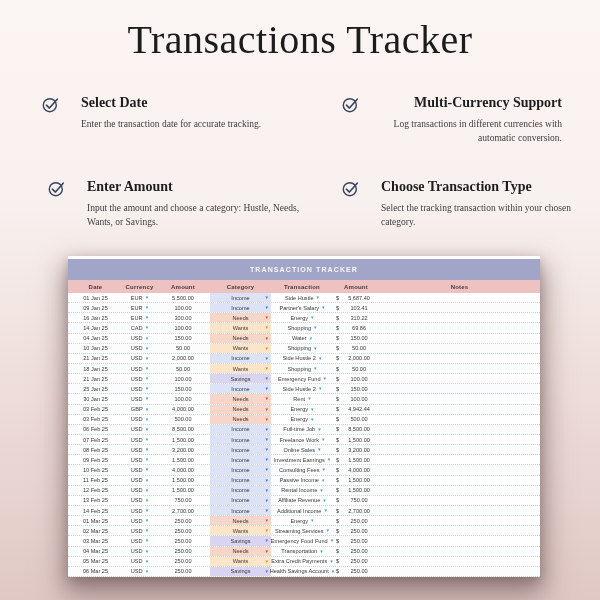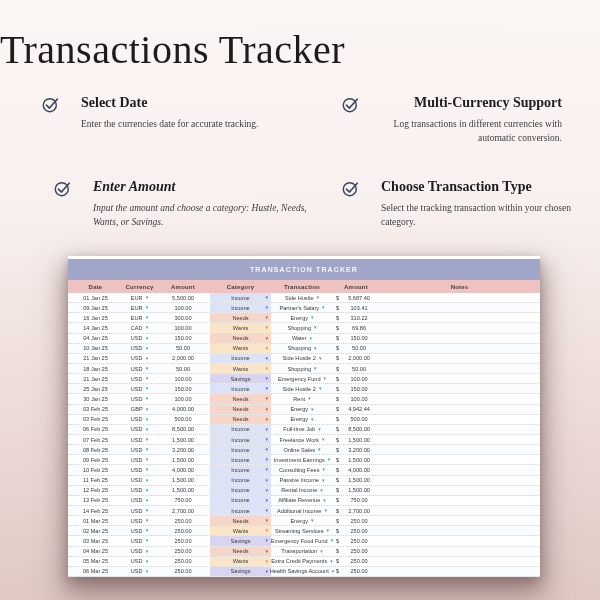--- a/index.html
+++ b/index.html
@@ -3,30 +3,30 @@
 <meta charset="utf-8">
 <style>
   html,body{margin:0;padding:0;}
   body{
     width:600px;height:600px;overflow:hidden;
     background:linear-gradient(180deg,#fbf5f3 0%,#f8f0ee 35%,#ecdad6 70%,#e0c9c5 100%);
     font-family:"Liberation Serif", serif;
   }
   
   .page-title{
-    text-align:left;margin:0;padding-top:26px;
+    text-align:center;margin:0;padding-top:16px;
     font-size:40px;font-weight:400;color:#1c1c1c;letter-spacing:.5px;
   }
   .feature{position:absolute;display:flex;gap:22px;}
   .feature .icon{flex:0 0 17px;margin-top:1px;}
   .feature h3{margin:0 0 7px 0;font-size:14px;font-weight:600;color:#1d1d1d;}
   .feature p{margin:0;font-size:9.5px;line-height:1.45;color:#3d3d3d;}
   #f1{left:42px;top:95px;width:260px;}
   #f2{left:342px;top:95px;width:220px;text-align:right;}
-  #f3{left:54px;top:179px;width:255px;font-style:italic;}
+  #f3{left:48px;top:179px;width:255px;}
   #f4{left:342px;top:179px;width:230px;}
   
   .card{
     position:absolute;left:68px;top:256px;width:472px;height:321px;
     background:#ffffff;
     box-shadow:0 14px 26px 4px rgba(92,70,68,.55), 0 4px 10px rgba(92,70,68,.35);
     font-family:"Liberation Sans", sans-serif;
     display:flex;flex-direction:column;
   }
   .card-top{height:3px;background:#fdfdfd;}
@@ -62,21 +62,21 @@
 
 <div class="feature" id="f1">
   <span class="icon">
     <svg width="17" height="17" viewBox="0 0 24 24">
         <circle cx="11" cy="13" r="9.2" fill="none" stroke="#39455e" stroke-width="2"></circle>
         <path d="M6.2 13 L10.5 17 L21.5 4.5" fill="none" stroke="#39455e" stroke-width="2.3" stroke-linecap="round" stroke-linejoin="round"></path>
       </svg>
   </span>
   <div>
     <h3>Select Date</h3>
-    <p>Enter the currencies date for accurate tracking.</p>
+    <p>Enter the transaction date for accurate tracking.</p>
   </div>
 </div>
 
 <div class="feature" id="f2">
   <span class="icon">
     <svg width="17" height="17" viewBox="0 0 24 24">
         <circle cx="11" cy="13" r="9.2" fill="none" stroke="#39455e" stroke-width="2"></circle>
         <path d="M6.2 13 L10.5 17 L21.5 4.5" fill="none" stroke="#39455e" stroke-width="2.3" stroke-linecap="round" stroke-linejoin="round"></path>
       </svg>
   </span>

